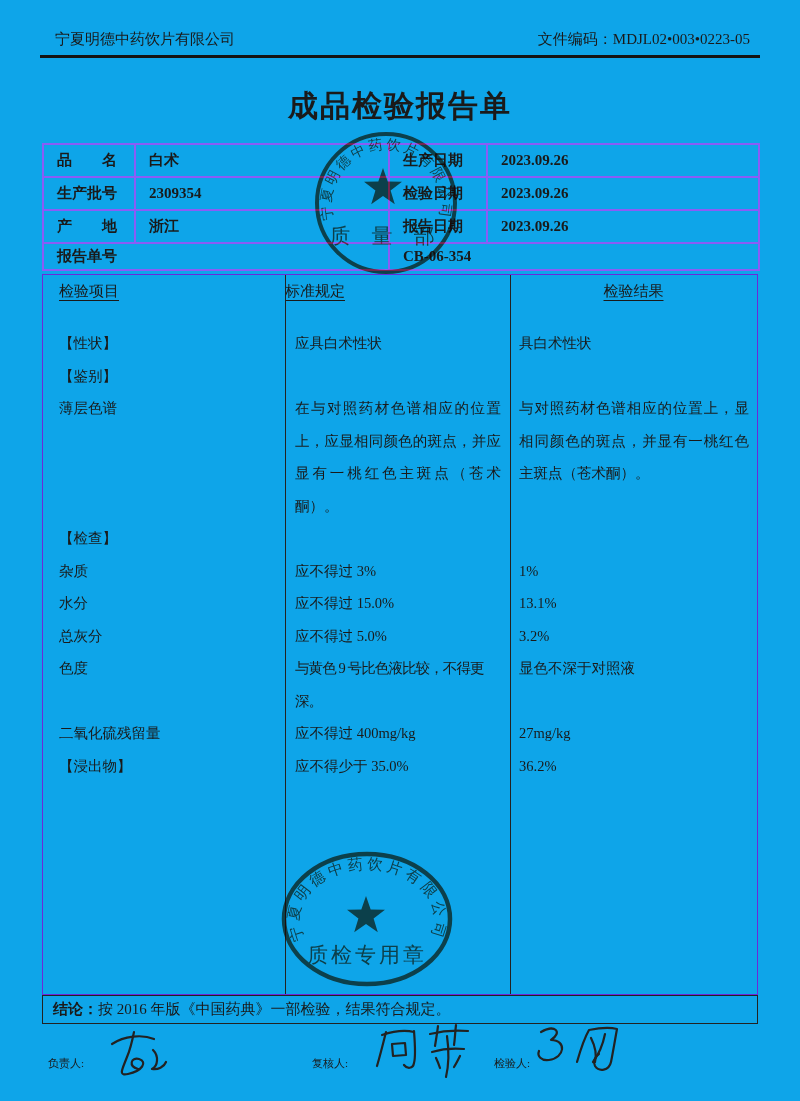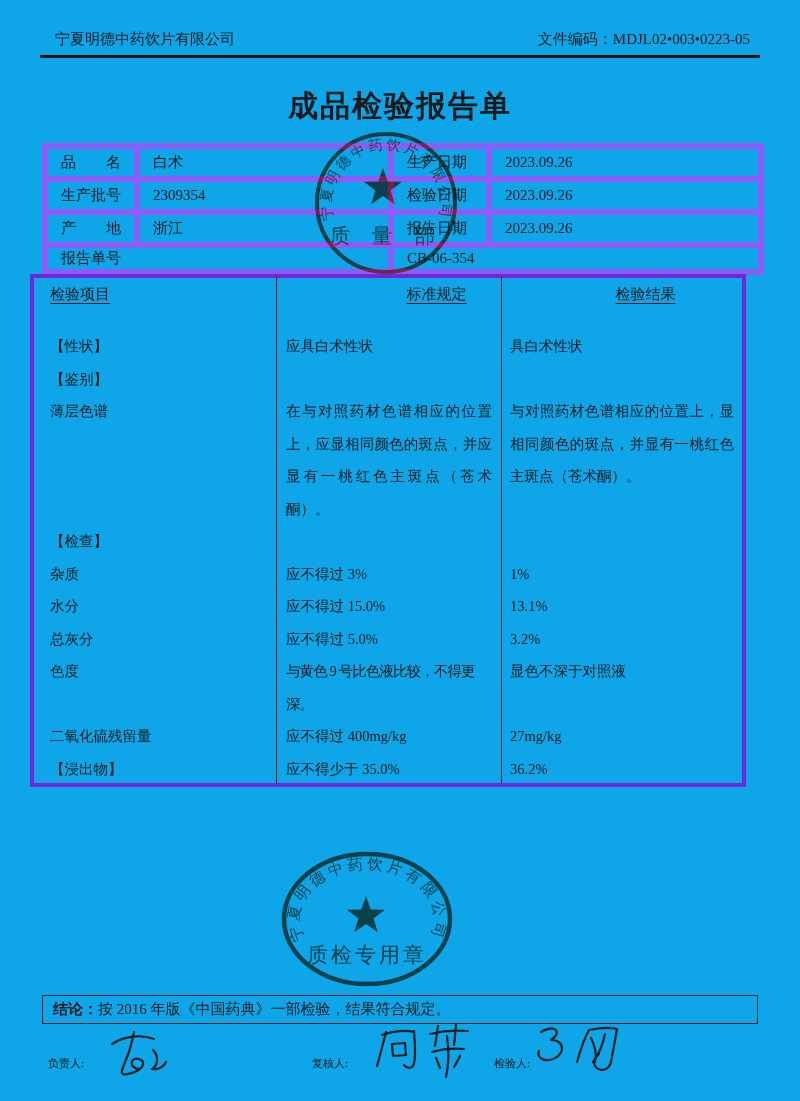--- a/index.html
+++ b/index.html
@@ -13,30 +13,30 @@
   
   .hdr { position:absolute; left:55px; right:50px; top:30px;
          display:flex; justify-content:space-between; font-size:15px; }
   .hdr-rule { position:absolute; left:40px; width:720px; top:55px; height:3px; background:#141414; }
   
   .title { position:absolute; left:0; right:0; top:86px; text-align:center;
            font-size:30px; font-weight:bold; letter-spacing:2px; }
   
   table.info { position:absolute; left:42px; top:143px; width:716px;
                border-collapse:collapse; font-size:15px; table-layout:fixed; }
-  table.info td { border:6px solid #8b5cf6; height:33px; padding:0 9px 0 13px; overflow:hidden; white-space:nowrap; }
+  table.info td { border:2px solid #8b5cf6; height:33px; padding:0 9px 0 13px; overflow:hidden; white-space:nowrap;font-weight:bold; }
   table.info tr.last td { height:27px; }
   
-  .main { position:absolute; left:30px; top:274px; width:716px; height:513px;
-          border:4px solid #6d28d9; font-size:14.5px; }
+  .main { position:absolute; left:42px; top:274px; width:716px; height:721px;
+          border:1px solid #6d28d9; font-size:14.5px; }
   .vline { position:absolute; top:0; bottom:0; width:1px; background:#222; }
   .v1 { left:242px; } .v2 { left:467px; }
   .mhead { display:flex; height:52px; padding-top:7px; font-size:15px; }
   .mhead .h1 { width:242px; padding-left:16px; }
-  .mhead .h2 { width:225px; text-align:center;margin-left:48px; }
+  .mhead .h2 { width:225px; text-align:left; }
   .mhead .h3 { flex:1; text-align:center;font-family:Liberation Serif, serif; }
   .mhead span { text-decoration:underline; text-underline-offset:4px; }
   .mrow { display:flex; line-height:32.5px; }
   .mrow .c1 { width:242px; padding-left:16px; }
   .mrow .c2 { width:225px; padding:0 9px 0 10px; }
   .mrow .c3 { flex:1; padding:0 8px 0 9px; }
   .just { text-align:justify; }
   .tight { letter-spacing:-0.9px; }
   
   .concl { position:absolute; left:42px; top:995px; width:716px; height:29px;

